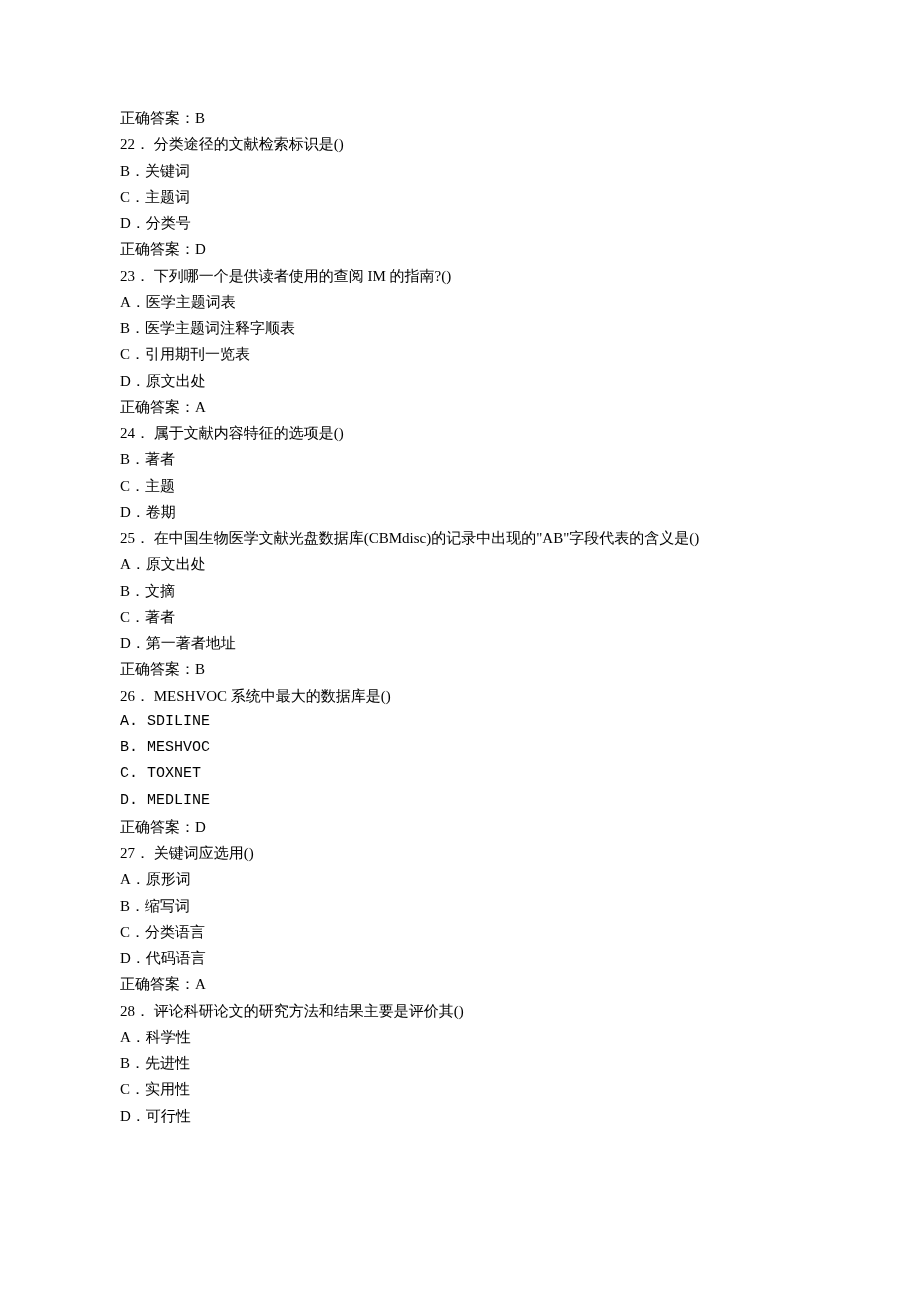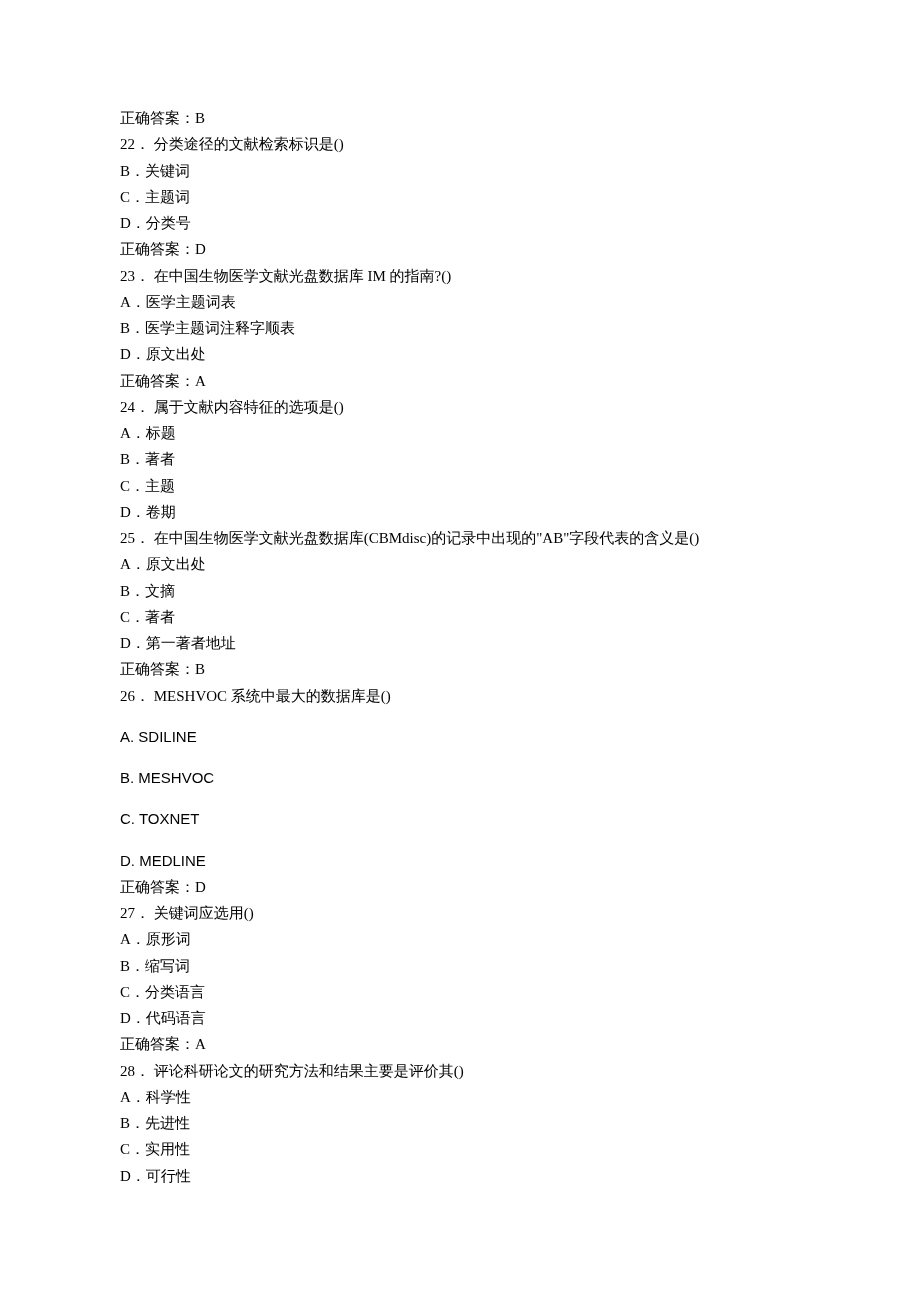--- a/index.html
+++ b/index.html
@@ -13,45 +13,44 @@
     width: 920px;
   }
   .page-wrapper {
     padding: 105px 0 0 120px;
     box-sizing: border-box;
   }
   .line {
     white-space: pre-wrap;
   }
   .latin {
-    font-family: Liberation Sans, sans-serif;
-    margin-top: 15px;
+    font-family: Liberation Mono, monospace;
   }
 </style>
 </head>
 <body>
 
 <div class="page-wrapper">
 
   <div class="line"><span>正确答案：</span><span>B</span></div>
 
   <div class="line"><span>22．</span> <span>分类途径的文献检索标识是()</span></div>
   <div class="line">B．关键词</div>
   <div class="line">C．主题词</div>
   <div class="line">D．分类号</div>
   <div class="line"><span>正确答案：</span><span>D</span></div>
 
-  <div class="line"><span>23．</span> <span>在中国生物医学文献光盘数据库 IM 的指南?()</span></div>
+  <div class="line"><span>23．</span> <span>下列哪一个是供读者使用的查阅 IM 的指南?()</span></div>
   <div class="line">A．医学主题词表</div>
   <div class="line">B．医学主题词注释字顺表</div>
+  <div class="line">C．引用期刊一览表</div>
   <div class="line">D．原文出处</div>
   <div class="line"><span>正确答案：</span><span>A</span></div>
 
   <div class="line"><span>24．</span> <span>属于文献内容特征的选项是()</span></div>
-  <div class="line">A．标题</div>
   <div class="line">B．著者</div>
   <div class="line">C．主题</div>
   <div class="line">D．卷期</div>
 
   <div class="line"><span>25．</span> <span>在中国生物医学文献光盘数据库(CBMdisc)的记录中出现的"AB"字段代表的含义是()</span></div>
   <div class="line">A．原文出处</div>
   <div class="line">B．文摘</div>
   <div class="line">C．著者</div>
   <div class="line">D．第一著者地址</div>
   <div class="line"><span>正确答案：</span><span>B</span></div>

